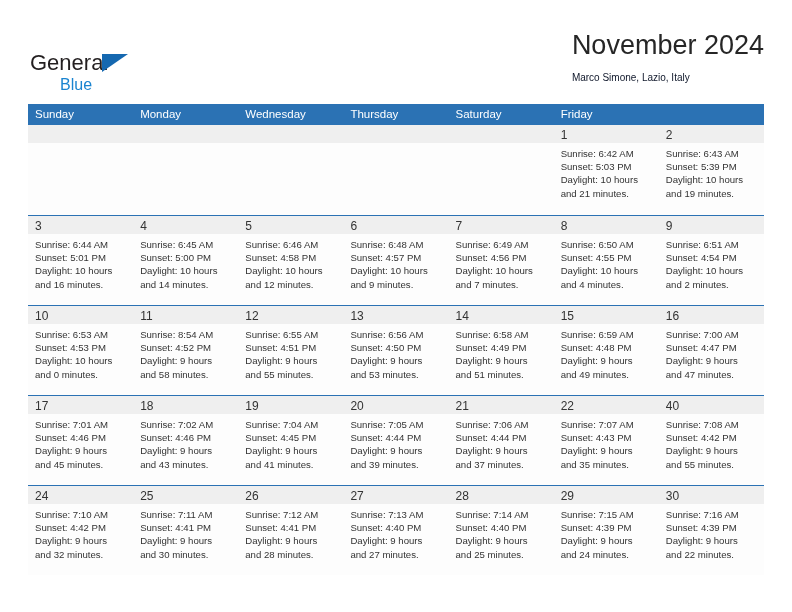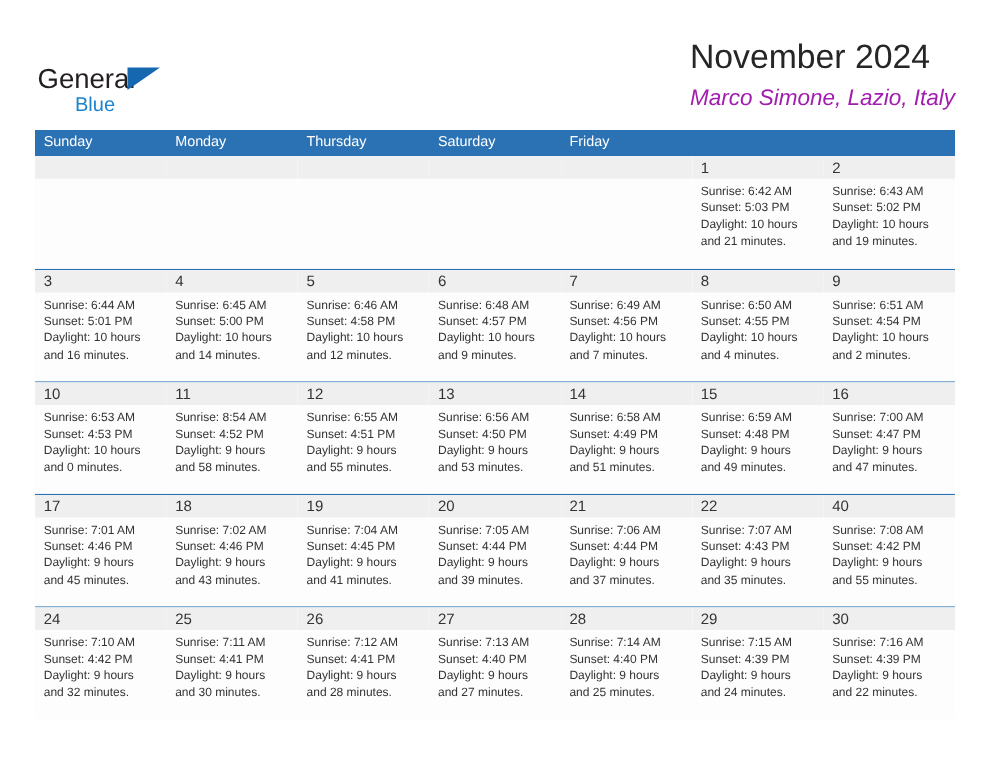--- a/index.html
+++ b/index.html
@@ -72,27 +72,26 @@
     top: 0;
   }
   .cal-title {
     font-size: 27px;
     color: #262626;
     line-height: 34px;
     white-space: nowrap;
     font-weight: normal;
   }
   .cal-subtitle {
-    font-size: 18px;
-    color: #a21caf;
+    font-size: 10px;
+    color: #0f172a;
     line-height: 22px;
     margin-top: 5px;
     white-space: nowrap;
     font-weight: normal;
-    font-style: italic;
   }
 
   
   .calendar {
     position: absolute;
     left: 28px;
     top: 104px;
     width: 736px;
   }
 
@@ -171,20 +170,21 @@
       <div class="cal-title">November 2024</div>
       <div class="cal-subtitle">Marco Simone, Lazio, Italy</div>
     </div>
 
   </div>
 
   <div class="calendar">
     <div class="weekday-row" id="weekday-row">
         <div class="weekday-cell">Sunday</div>
         <div class="weekday-cell">Monday</div>
+        <div class="weekday-cell">Wednesday</div>
         <div class="weekday-cell">Thursday</div>
         <div class="weekday-cell">Saturday</div>
         <div class="weekday-cell">Friday</div>
       </div>
     <div id="weeks-container">
         <div class="week-row first">
           <div class="day-cell">
             <div class="day-number-band"><span class="day-number"></span></div>
             <div class="day-body"></div>
           </div>
@@ -210,21 +210,21 @@
               <div class="day-line">Sunrise: 6:42 AM</div>
               <div class="day-line">Sunset: 5:03 PM</div>
               <div class="day-line">Daylight: 10 hours</div>
               <div class="day-line">and 21 minutes.</div>
             </div>
           </div>
           <div class="day-cell">
             <div class="day-number-band"><span class="day-number">2</span></div>
             <div class="day-body">
               <div class="day-line">Sunrise: 6:43 AM</div>
-              <div class="day-line">Sunset: 5:02 PM</div>
+              <div class="day-line">Sunset: 5:39 PM</div>
               <div class="day-line">Daylight: 10 hours</div>
               <div class="day-line">and 19 minutes.</div>
             </div>
           </div>
         </div>
         <div class="week-row">
           <div class="day-cell">
             <div class="day-number-band"><span class="day-number">3</span></div>
             <div class="day-body">
               <div class="day-line">Sunrise: 6:44 AM</div>

